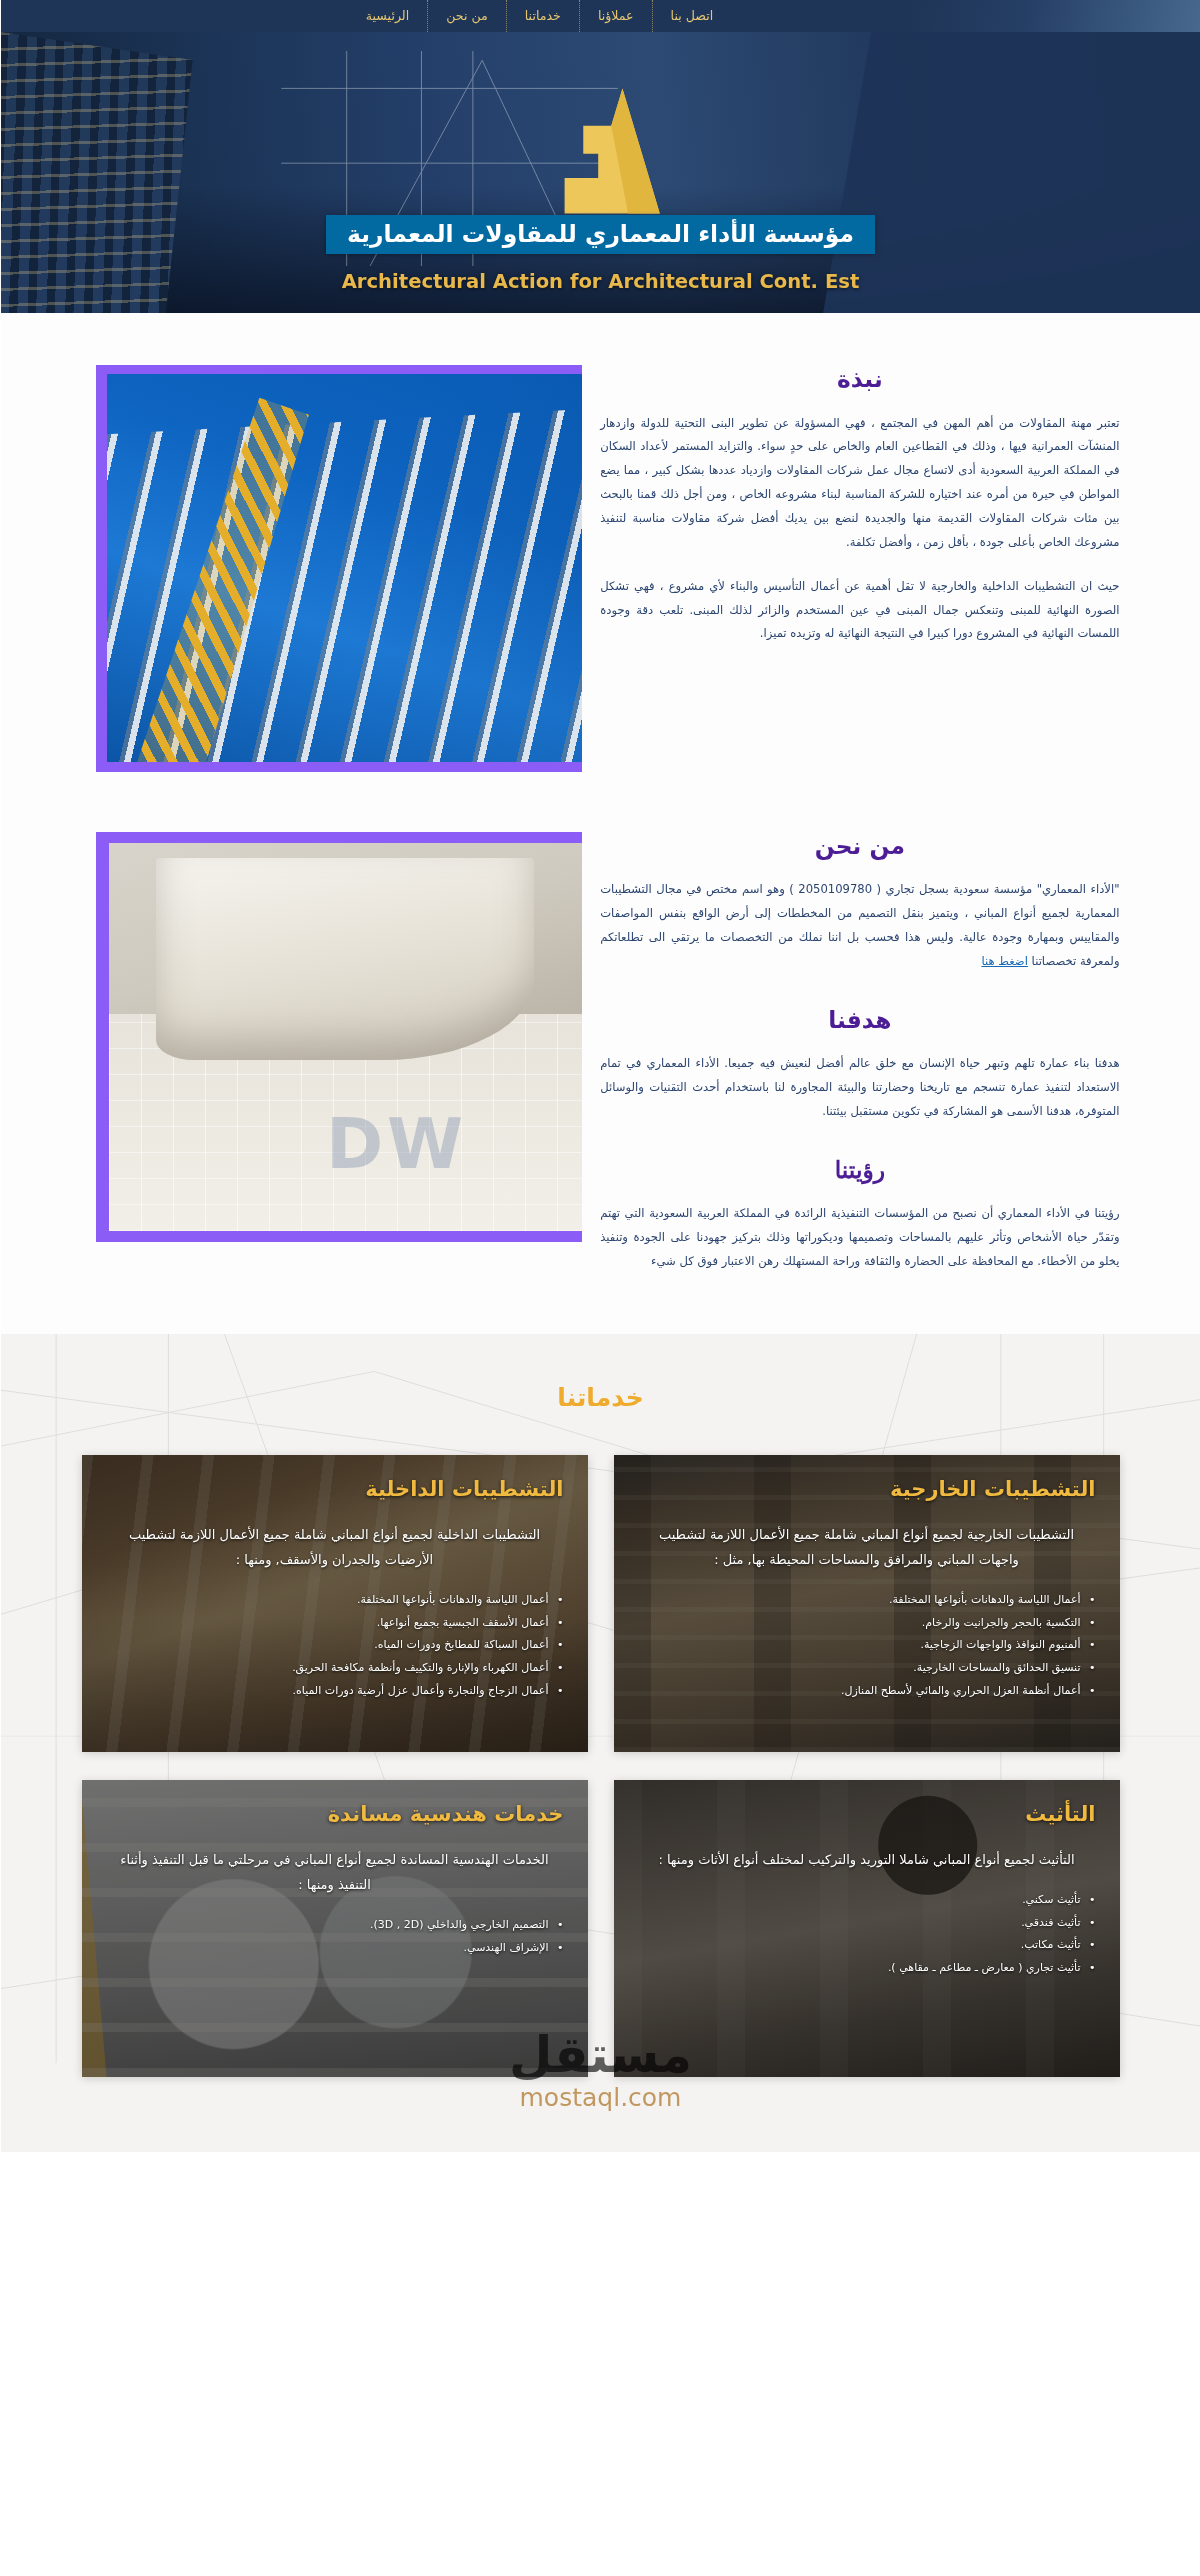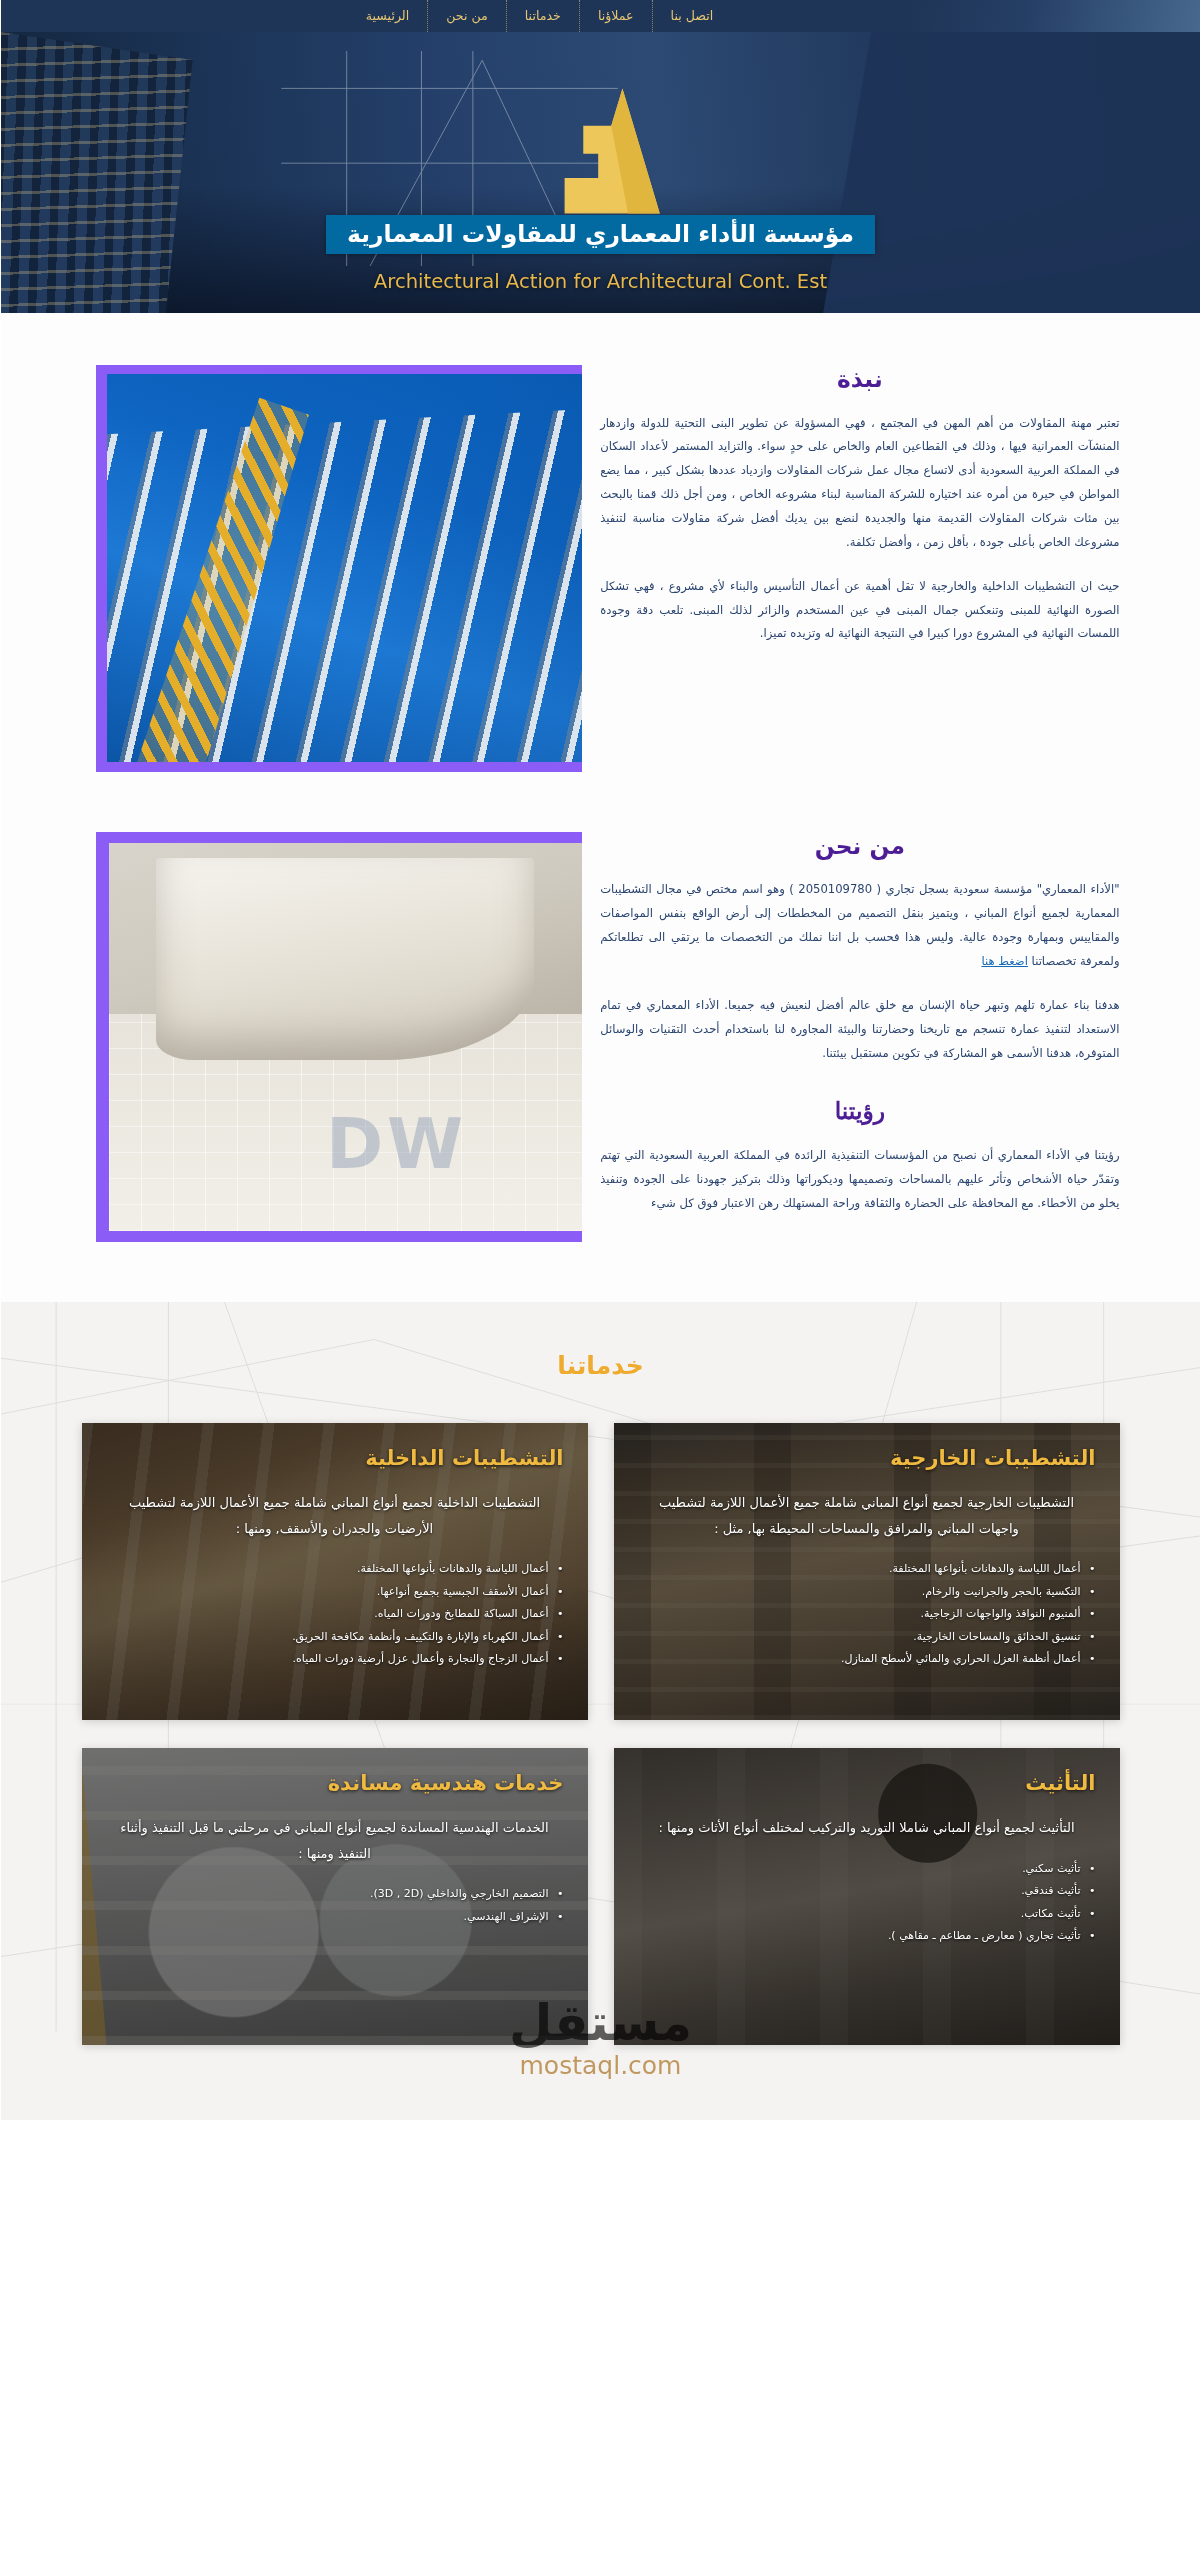--- a/index.html
+++ b/index.html
@@ -116,21 +116,21 @@
     font-size: 23.4px;
     font-weight: bold;
     padding: 4.7px 20.6px 6.5px;
     letter-spacing: 0.3px;
     box-shadow: 0 0.9px 5.6px rgba(0,0,0,.35);
   }
   .hero-subtitle {
     margin-top: 16px;
     color: #e8b84b;
     font-size: 19.6px;
-    font-weight: normal;
+    font-weight: bold;
     text-shadow: 0 0.9px 3.7px rgba(0,0,0,.6);
     direction: ltr;
   }
 
   .about-block {
     position: relative;
     padding: 52px 0 0;
     background: #fdfdfd;
   }
   .row {
@@ -420,20 +420,21 @@
   </div>
 </section>
 
 <section class="about-block" style="padding-top:60px;padding-bottom:60px;">
   <div class="row">
     <div class="col-text">
 
       <h2 class="head-gold">من نحن</h2>
       <p class="body-text"><span>"الأداء المعماري" مؤسسة سعودية بسجل تجاري ( 2050109780 ) وهو اسم مختص في مجال التشطيبات المعمارية لجميع أنواع المباني ، ويتميز بنقل التصميم من المخططات إلى أرض الواقع بنفس المواصفات والمقاييس وبمهارة وجودة عالية. وليس هذا فحسب بل اننا نملك من التخصصات ما يرتقي الى تطلعاتكم ولمعرفة تخصصاتنا</span> <span class="inline-link">اضغط هنا</span></p>
 
+      <h2 class="head-gold" style="margin-top:32px;">هدفنا</h2>
       <p class="body-text">هدفنا بناء عمارة تلهم وتبهر حياة الإنسان مع خلق عالم أفضل لنعيش فيه جميعا.  الأداء المعماري في تمام الاستعداد لتنفيذ عمارة تنسجم مع تاريخنا وحضارتنا والبيئة المجاورة لنا باستخدام أحدث التقنيات والوسائل المتوفرة، هدفنا الأسمى هو المشاركة في تكوين مستقبل بيئتنا.</p>
 
       <h2 class="head-gold" style="margin-top:32px;font-family:Liberation Serif, serif;">رؤيتنا</h2>
       <p class="body-text">رؤيتنا في الأداء المعماري أن نصبح من المؤسسات التنفيذية الرائدة في المملكة العربية السعودية التي تهتم وتقدّر حياة الأشخاص وتأثر عليهم بالمساحات وتصميمها وديكوراتها وذلك بتركيز جهودنا على الجودة وتنفيذ يخلو من الأخطاء. مع المحافظة على الحضارة والثقافة وراحة المستهلك رهن الاعتبار فوق كل شيء</p>
     </div>
 
     <div class="col-img">
       <div class="framed" style="padding:11.2px 0 11.2px 13px;">
         <div class="photo photo-plan">
           <div class="plan-letters">DW</div>

